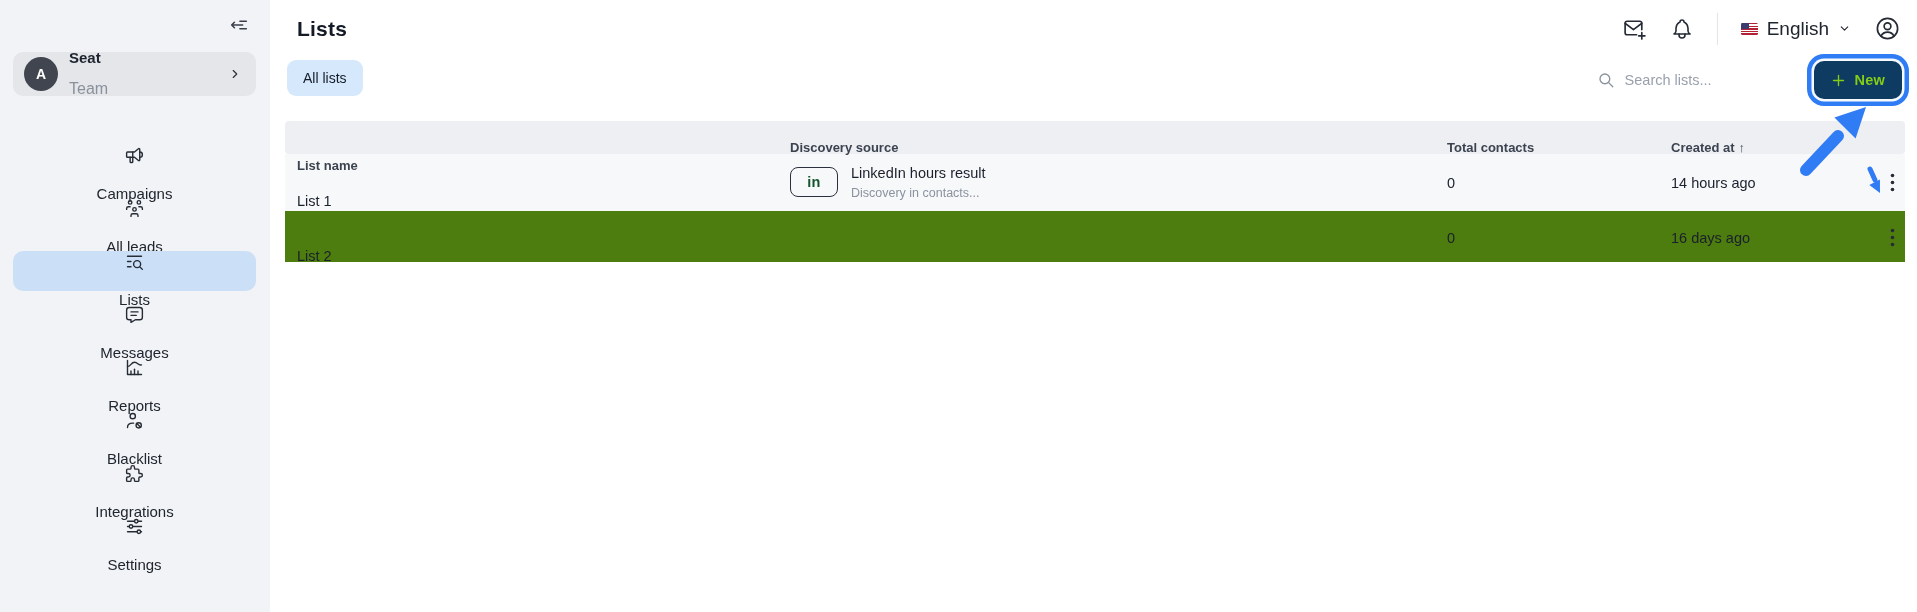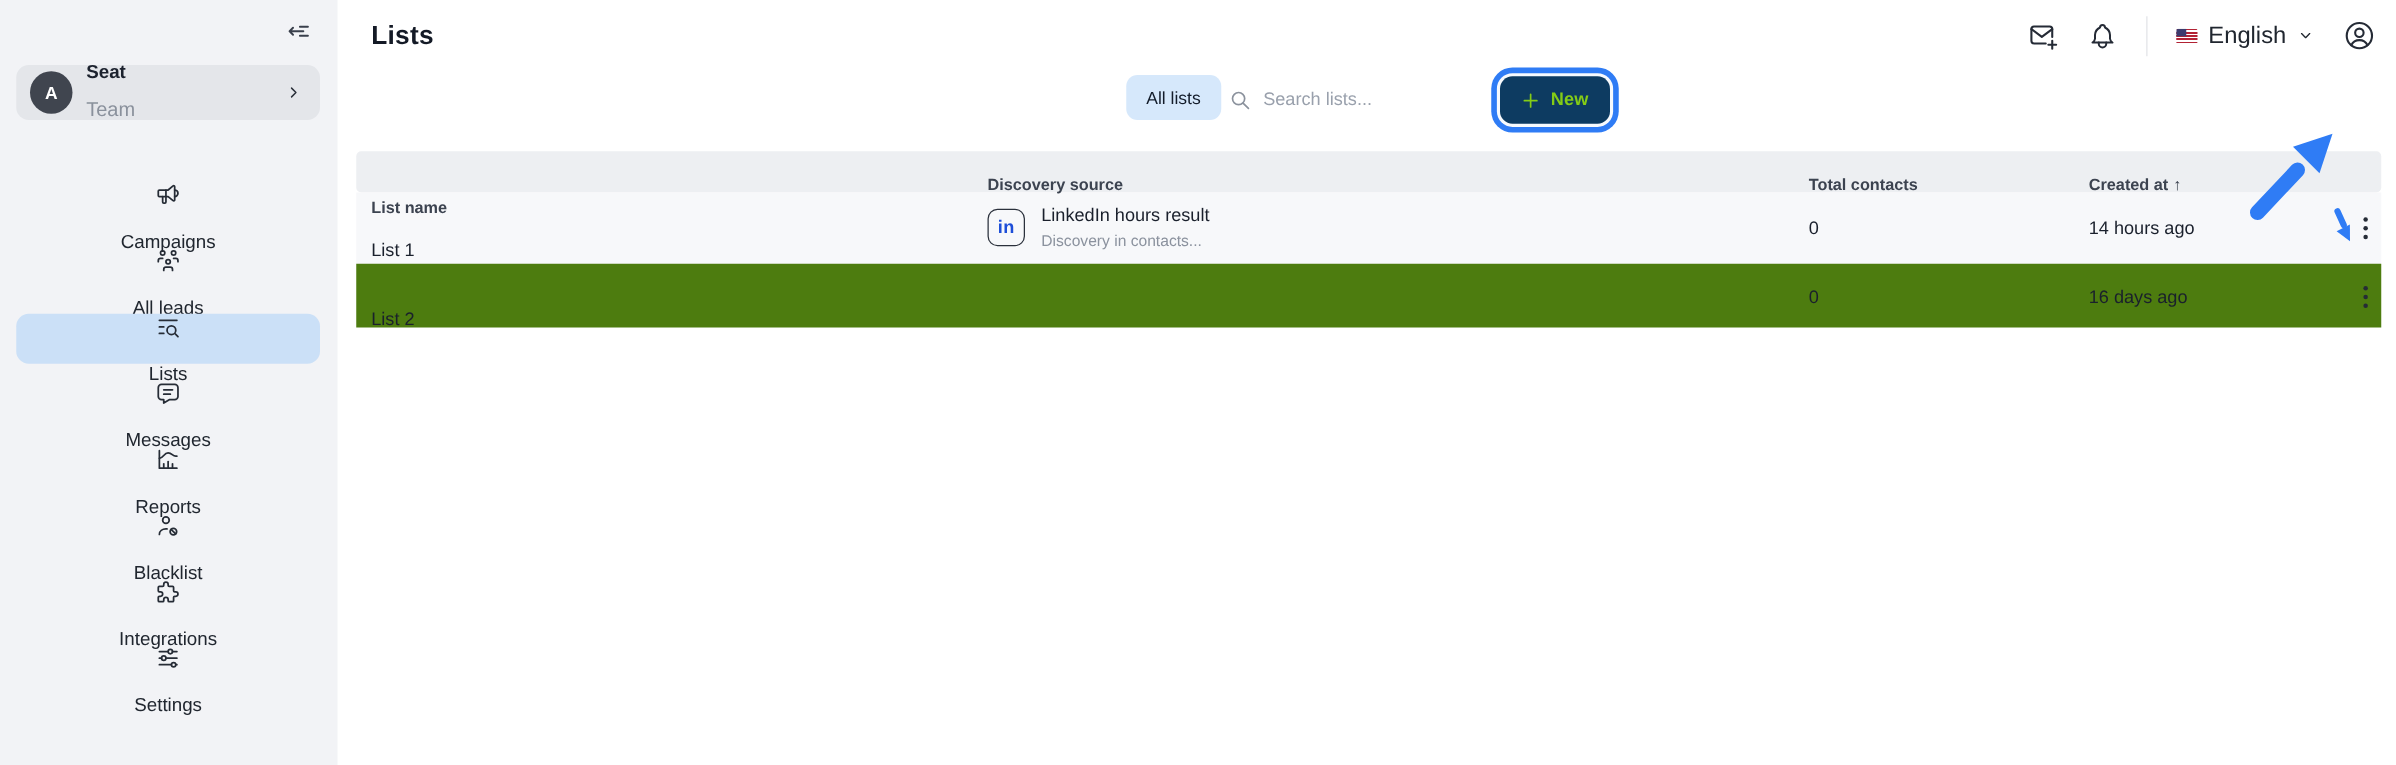--- a/index.html
+++ b/index.html
@@ -68,21 +68,21 @@
   .tb-icon { color:#252b36; cursor:pointer; }
   .tb-divider { width:1px; height:32px; background:#e2e4e8; }
   .lang { display:flex; align-items:center; gap:9px; cursor:pointer; }
   .flag { width:17px; height:12px; border-radius:1.5px; position:relative; overflow:hidden;
           background:repeating-linear-gradient(#b22234 0 1.3px, #ffffff 1.3px 2.6px); }
   .flag::after { content:""; position:absolute; left:0; top:0; width:8px; height:6.5px; background:#3c3b6e; }
   .lang-label { font-size:19px; color:#20262f; }
   .lang .chev { color:#20262f; }
 
   .toolbar {
-    display:flex; align-items:flex-start; justify-content:center;
+    display:flex; align-items:flex-start; justify-content:space-between;
     padding:14px 12px 0 17px;
   }
   .chip {
     height:36px; padding:0 16px;
     background:#d6e8fb; border-radius:9px;
     display:flex; align-items:center;
     font-size:14px; color:#131c2a; font-weight:500;
     cursor:pointer;
   }
   .toolbar-right { display:flex; align-items:center; gap:18px; padding-top:1px; }
@@ -120,24 +120,24 @@
     height:33px; background:#edeff2; border-radius:4px;
     font-size:13px; font-weight:600; color:#3c4350;
   }
   .c-first { padding-left:12px;margin-top:37px; }
   .sort-arrow { margin-left:4px; }
   .row1 { height:57px; background:#f7f8fa; }
   .row2 { height:51px; background:#4d7c0f; }
   .cell { font-size:14.5px; color:#1a202c; }
   .source-cell { display:flex; align-items:center; gap:13px; }
   .li-badge {
-    width:30px; height:30px;
+    width:48px; height:30px;
     border:1.8px solid #2b313c; border-radius:8px;
     display:flex; align-items:center; justify-content:center;
-    font-size:14.5px; font-weight:600; color:#1d4ed8;
+    font-size:14.5px; font-weight:600; color:#14532d;
     letter-spacing:.3px;
   }
   .source-title { font-size:14.5px; color:#1a202c; line-height:1.2; }
   .source-sub   { font-size:12.5px; color:#8b929e; margin-top:3px; }
   .kebab { justify-self:end; padding-right:10px; color:#262c36; cursor:pointer; }
 
   
   .annot { position:absolute; pointer-events:none; }
   .annot-big   { left:1792px; top:96px; }
   .annot-small { left:1864px; top:166px; }

